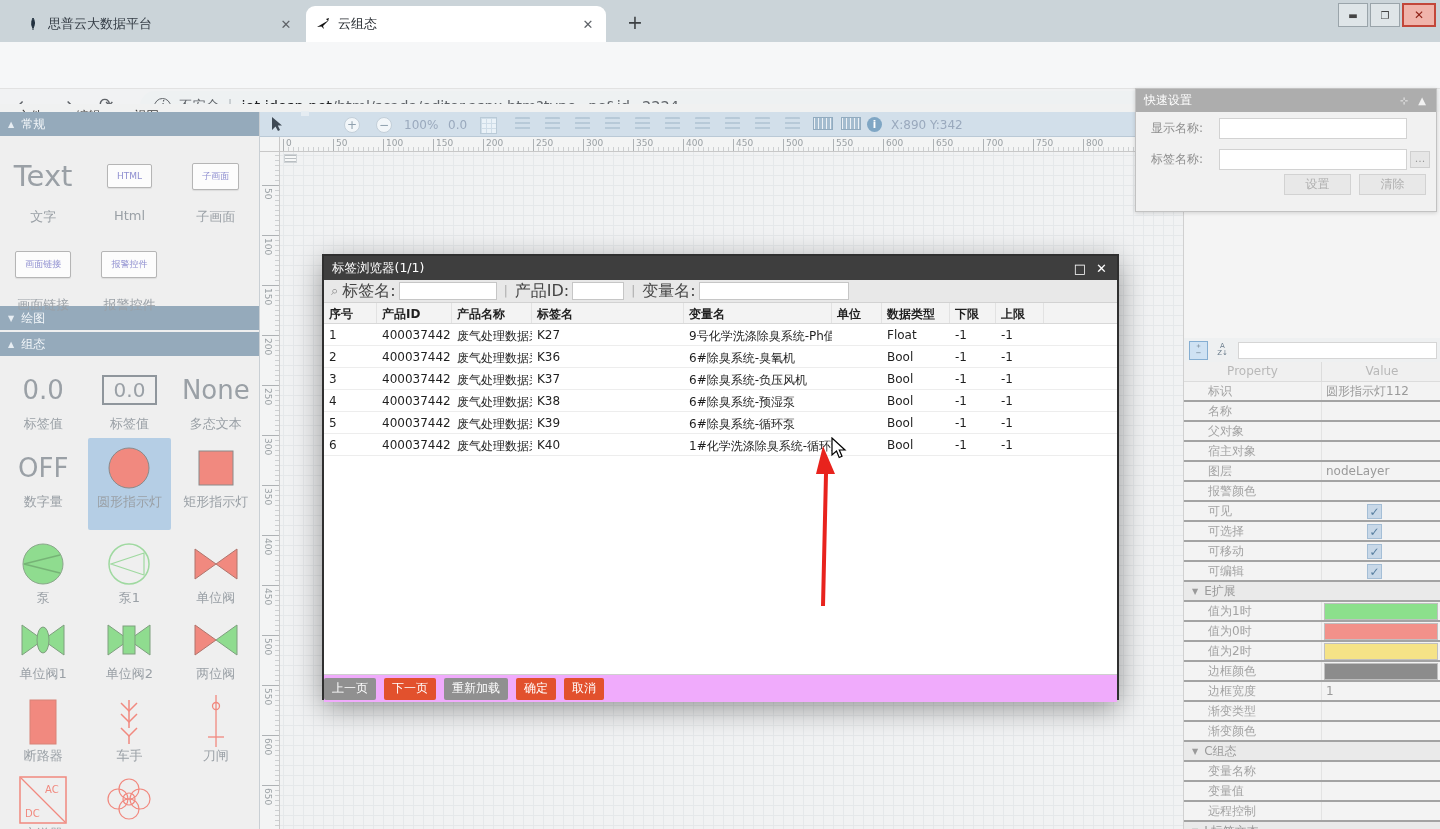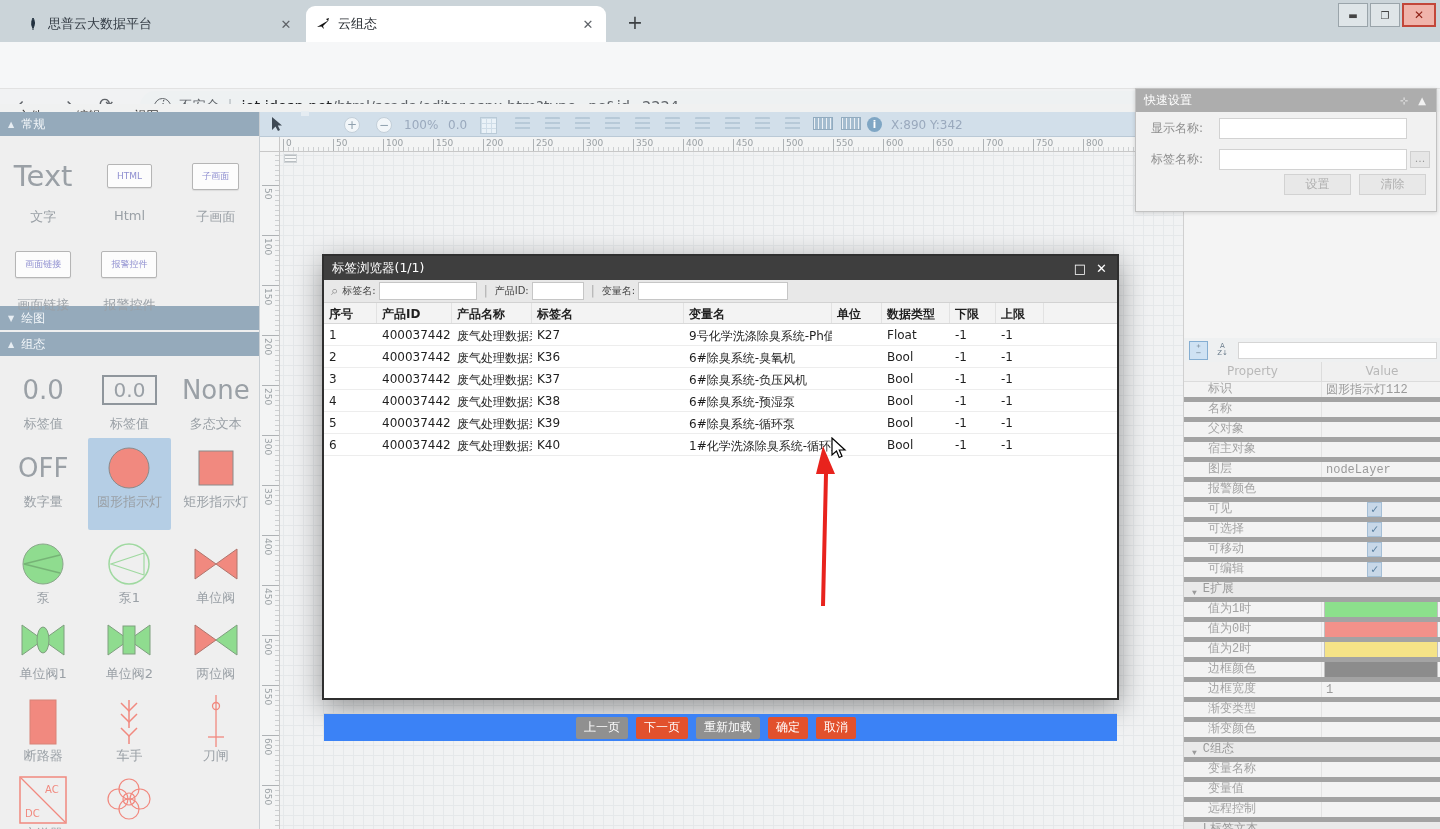--- a/index.html
+++ b/index.html
@@ -112,21 +112,21 @@
                 display:flex;align-items:center;}
   .ptool-btn{width:17px;height:17px;margin-left:5px;border:1px solid transparent;display:flex;
              flex-direction:column;align-items:center;justify-content:center;font-size:7px;color:#6a7c8c;line-height:1;}
   .ptool-btn.sel{background:#cfe2f3;border-color:#85aed2;}
   .ptool-input{flex:1;height:15px;background:#fff;border:1px solid #d5d5d5;margin:0 4px 0 6px;}
   .prop-header{position:absolute;left:0;top:250px;width:257px;height:20px;background:#f0f0f0;
                border-bottom:1px solid #dcdcdc;box-sizing:border-box;color:#b8b8b8;}
   .prop-header .ph1{position:absolute;left:0;width:137px;text-align:center;line-height:19px;}
   .prop-header .ph2{position:absolute;left:137px;width:120px;text-align:center;line-height:19px;border-left:1px solid #dcdcdc;}
   .prop-rows{position:absolute;left:0;top:270px;width:257px;height:447px;overflow:hidden;}
-  .prow{display:flex;height:20px;border-bottom:5px solid #a3a3a3;background:#f3f3f3;box-sizing:border-box;align-items:flex-end;font-family:Liberation Mono, monospace;}
+  .prow{display:flex;height:20px;border-bottom:2px solid #a3a3a3;background:#f3f3f3;box-sizing:border-box;align-items:center;}
   .prow .plab{width:137px;padding-left:24px;box-sizing:border-box;color:#a3a3a3;overflow:hidden;white-space:nowrap;}
   .prow .pval{width:120px;border-left:1px solid #e3e3e3;box-sizing:border-box;color:#9a9a9a;
               padding-left:4px;height:100%;display:flex;align-items:center;overflow:hidden;}
   .prow.section{background:#eaeaea;color:#9a9a9a;}
   .prow.section .sarr{font-size:8px;margin:0 6px 0 8px;color:#9a9a9a;}
   .pcheck{width:15px;height:15px;background:#c8d8e8;border:1px solid #a4bed6;color:#567d9e;
           font-size:12px;font-weight:bold;line-height:14px;text-align:center;margin-left:41px;box-sizing:border-box;}
   .pswatch{width:114px;height:17px;border:1px solid #c0c0c0;box-sizing:border-box;margin-left:-2px;}
   
   .qs{position:absolute;left:1135px;top:88px;width:302px;height:124px;background:#f1f1f1;
@@ -143,34 +143,34 @@
           font-size:12px;text-align:center;line-height:19px;box-sizing:border-box;}
   
   .dialog{position:absolute;left:322px;top:254px;width:797px;height:446px;background:#fff;
           border:2px solid #2f2f2f;box-sizing:border-box;box-shadow:0 8px 28px rgba(0,0,0,.4);z-index:50;}
   .dlg-title{height:24px;background:#3e3e3e;color:#fff;display:flex;align-items:center;font-size:12.5px;}
   .dlg-title .t{margin-left:8px;flex:1;}
   .dlg-title .dico{margin-right:10px;font-size:13px;color:#fff;cursor:pointer;}
   .dlg-search{height:23px;background:#e8e8e8;border-bottom:1px solid #d2d2d2;display:flex;
               align-items:center;box-sizing:border-box;color:#444;}
   .dlg-search .mag{margin:0 4px 0 7px;color:#8a8a8a;font-size:13px;}
-  .dlg-search .slbl{font-size:10px;margin-right:3px;}
+  .dlg-search .slbl{font-size:16px;margin-right:3px;}
   .dlg-search input{height:16px;border:1px solid #c6c6c6;background:#fff;font-size:11px;padding:0 3px;}
   .dlg-search .sep{color:#aaa;margin:0 7px;}
   .in-tag{width:90px;} .in-prod{width:44px;} .in-var{width:142px;}
   .thead{height:21px;background:#f3f3f3;border-bottom:1px solid #d8d8d8;display:flex;box-sizing:border-box;}
   .th{font-weight:bold;font-size:12px;color:#1f1f1f;padding:3px 0 0 5px;box-sizing:border-box;
       border-right:1px solid #e2e2e2;overflow:hidden;white-space:nowrap;}
   .tbody{height:350px;overflow:hidden;background:#fff;}
   .tr{display:flex;height:22px;border-bottom:1px solid #ededed;box-sizing:border-box;}
   .td{font-size:12px;color:#1f1f1f;padding:4px 0 0 5px;box-sizing:border-box;overflow:hidden;white-space:nowrap;}
   .c0{width:53px;} .c1{width:75px;} .c2{width:80px;} .c3{width:152px;} .c4{width:148px;}
   .c5{width:50px;} .c6{width:68px;} .c7{width:46px;} .c8{width:48px;} .c9{flex:1;border-right:none;}
-  .dlg-foot{height:28px;background:#3b82f6;border-top:1px solid #cfcfcf;display:flex;align-items:center;
-            justify-content:center;gap:8px;padding-right:9px;box-sizing:border-box;margin-top:39px;}
+  .dlg-foot{height:28px;background:#f0abfc;border-top:1px solid #cfcfcf;display:flex;align-items:center;
+            justify-content:flex-start;gap:8px;padding-right:9px;box-sizing:border-box;}
   .dbtn{height:22px;border:none;border-radius:2px;color:#fff;font-size:12px;padding:0 8px;
         font-family:inherit;cursor:pointer;}
   .dbtn.gray{background:#909090;} .dbtn.orange{background:#e2512d;}
   
   .arrow-svg{position:absolute;left:805px;top:438px;z-index:60;}
   .cursor-svg{position:absolute;left:829px;top:437px;z-index:61;}
 </style>
 </head>
 <body>
 

